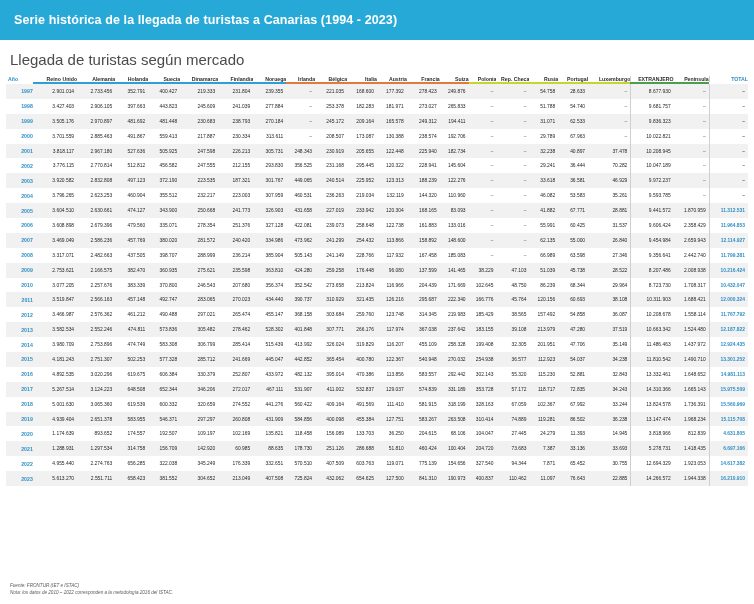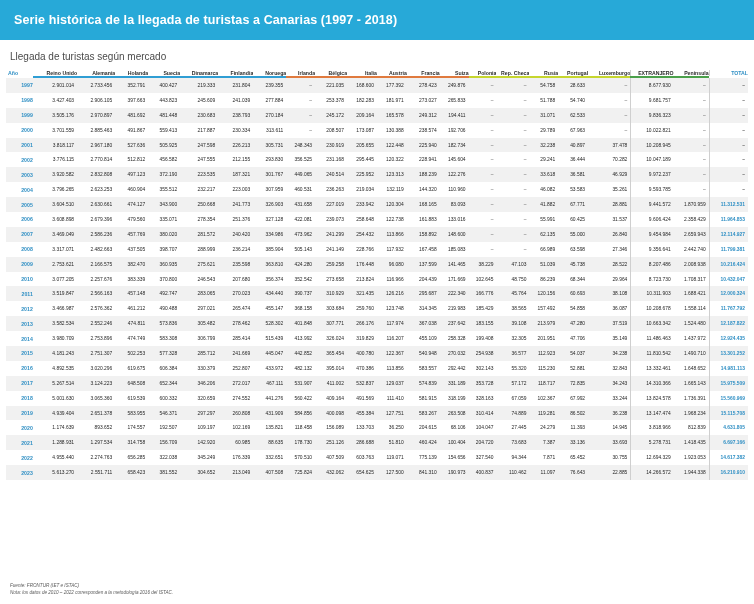--- a/index.html
+++ b/index.html
@@ -52,21 +52,21 @@
   .flower i:nth-child(4){transform:rotate(216deg);background:#e3661d;}
   .flower i:nth-child(5){transform:rotate(288deg);}
   .flower b{
     position:absolute;left:7.5px;top:7.5px;width:4px;height:4px;border-radius:50%;
     background:#f7b731;
   }
 
   
   .subtitle{
     margin:11px 0 8px 10px;
-    font-size:10px;
+    font-size:15px;
     color:#4b4b4b;
   }
 
   
   .table-zone{padding:0 6px 0 6px;}
   table.data{
     border-collapse:collapse;
     width:742px;
     table-layout:fixed;
     font-size:4.9px;
@@ -115,21 +115,21 @@
     position:absolute;left:10px;bottom:8px;
     font-size:4.6px;color:#5a5a5a;font-style:italic;line-height:1.55;
   }
 </style>
 </head>
 <body>
 
 <div class="page">
 
   <div class="titlebar">
-    <h1>Serie histórica de la llegada de turistas a Canarias (1997 - 2018)</h1>
+    <h1>Serie histórica de la llegada de turistas a Canarias (1994 - 2023)</h1>
   </div>
 
   <div class="subtitle">Llegada de turistas según mercado</div>
 
   <div class="table-zone">
     <table class="data">
       <colgroup id="cg">
           <col style="width: 26px;">
           <col style="width: 43px;">
           <col style="width: 37px;">

